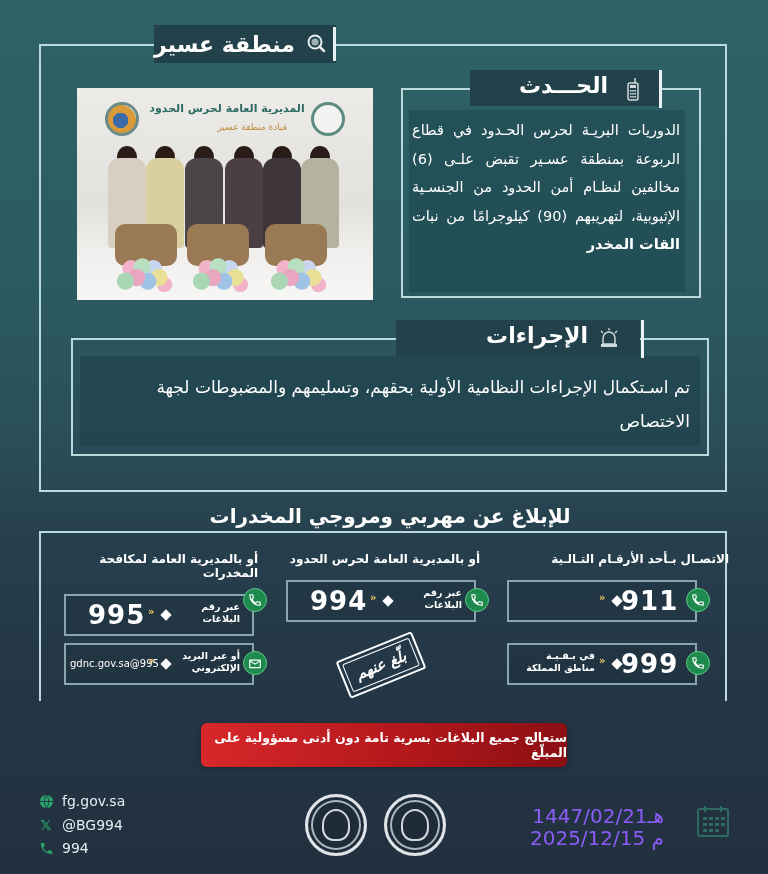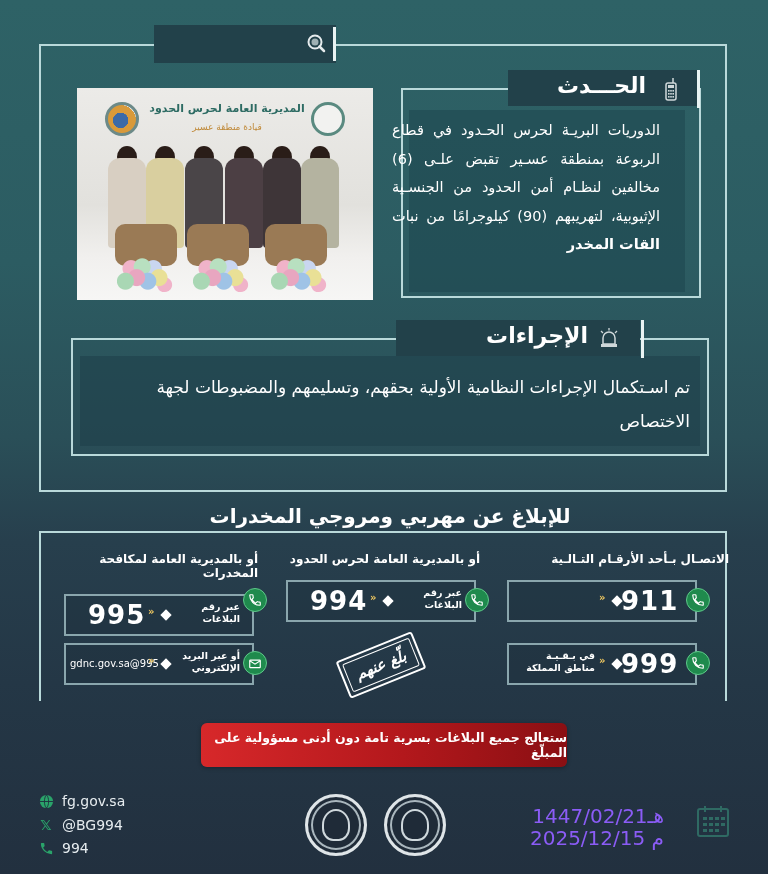--- a/index.html
+++ b/index.html
@@ -32,40 +32,39 @@
       left: 401px; top: 88px; width: 300px; height: 210px;
       border: 2px solid #b9d9da;
     }
     .event-inner {
       left: 409px; top: 110px; width: 276px; height: 182px;
       background: rgba(30, 70, 78, 0.55);
     }
     .event-tag {
       left: 470px; top: 70px; width: 190px; height: 36px;
       background: #22414a;
-      margin-left: 38px;
     }
     .event-tag .bar { position: absolute; right: -2px; top: 0; width: 3px; height: 38px; background: #e9f3f3; }
     .event-tag .txt { position: absolute; right: 52px; top: 3px; font-size: 22px; font-weight: bold; direction: rtl; }
     .event-tag .ico { position: absolute; right: 20px; top: 7px; width: 14px; height: 24px; }
     .event-text {
-      left: 392px; top: 116px; width: 268px;
+      left: 412px; top: 116px; width: 268px;
       direction: rtl; text-align: justify;
       font-size: 14.5px; line-height: 28.5px; color: #ffffff;
     }
     .event-text b { font-weight: bold; }
 
     
     .photo {
       left: 77px; top: 88px; width: 296px; height: 212px;
       background: linear-gradient(180deg, #ecebe8 0%, #e2e1dd 55%, #f1f0ee 80%, #f6f6f5 100%);
       overflow: hidden;
     }
     .photo .hdr1 { position: absolute; left: 70px; top: 14px; width: 160px; text-align: center; direction: rtl; font-size: 11px; font-weight: bold; color: #2d6b63; }
-    .photo .hdr2 { position: absolute; left: 90px; top: 34px; width: 120px; text-align: center; direction: rtl; font-size: 9px; color: #c08a3a; }
+    .photo .hdr2 { position: absolute; left: 90px; top: 34px; width: 120px; direction: rtl; font-size: 9px; color: #c08a3a; }
     .photo .logo-l { position: absolute; left: 28px; top: 14px; width: 34px; height: 34px; border-radius: 50%; border: 3px solid #6c8a88; background: radial-gradient(circle at 45% 55%, #3b6aa8 0 35%, #d99a3a 36% 70%, #eaeaea 71%); }
     .photo .logo-r { position: absolute; right: 28px; top: 14px; width: 34px; height: 34px; border-radius: 50%; border: 3px solid #5a8a80; background: #f2f2f0; }
     .person { position: absolute; top: 70px; width: 38px; height: 90px; border-radius: 12px 12px 4px 4px; }
     .head { position: absolute; top: 58px; width: 20px; height: 22px; border-radius: 50%; background: #2a1d18; }
     .sack { position: absolute; top: 136px; width: 62px; height: 42px; border-radius: 10px; background: #9a7a55; }
     .balls { position: absolute; top: 168px; width: 56px; height: 36px; border-radius: 8px;
       background:
         radial-gradient(circle at 15% 70%, #a9d7b4 0 8px, transparent 9px),
         radial-gradient(circle at 35% 60%, #e8a6c0 0 8px, transparent 9px),
         radial-gradient(circle at 55% 70%, #9fc3e6 0 8px, transparent 9px),
@@ -173,20 +172,21 @@
     }
     .emblem .core { position: absolute; left: 14px; top: 12px; width: 28px; height: 32px; border-radius: 50% 50% 40% 40%; border: 2px solid #cfd8dc; }
     .date-line { position: absolute; right: 104px; font-size: 20px; color: #8b5cf6; direction: ltr; }
     .cal-icon { position: absolute; left: 696px; top: 804px; width: 34px; height: 34px; }
   </style>
 </head>
 <body>
 
 <div class="abs outer-frame"></div>
 <div class="abs region-tag">
+  <span class="txt">منطقة عسير</span>
   <svg class="ico" viewBox="0 0 20 20">
     <circle cx="9" cy="9" r="6.5" fill="none" stroke="#e6ecee" stroke-width="2"></circle>
     <circle cx="9" cy="9" r="3.5" fill="#9fb1b4"></circle>
     <line x1="13.5" y1="13.5" x2="18" y2="18" stroke="#e6ecee" stroke-width="2.5" stroke-linecap="round"></line>
   </svg>
   <span class="bar"></span>
 </div>
 
 <div class="abs photo">
   <div class="logo-l"></div>

